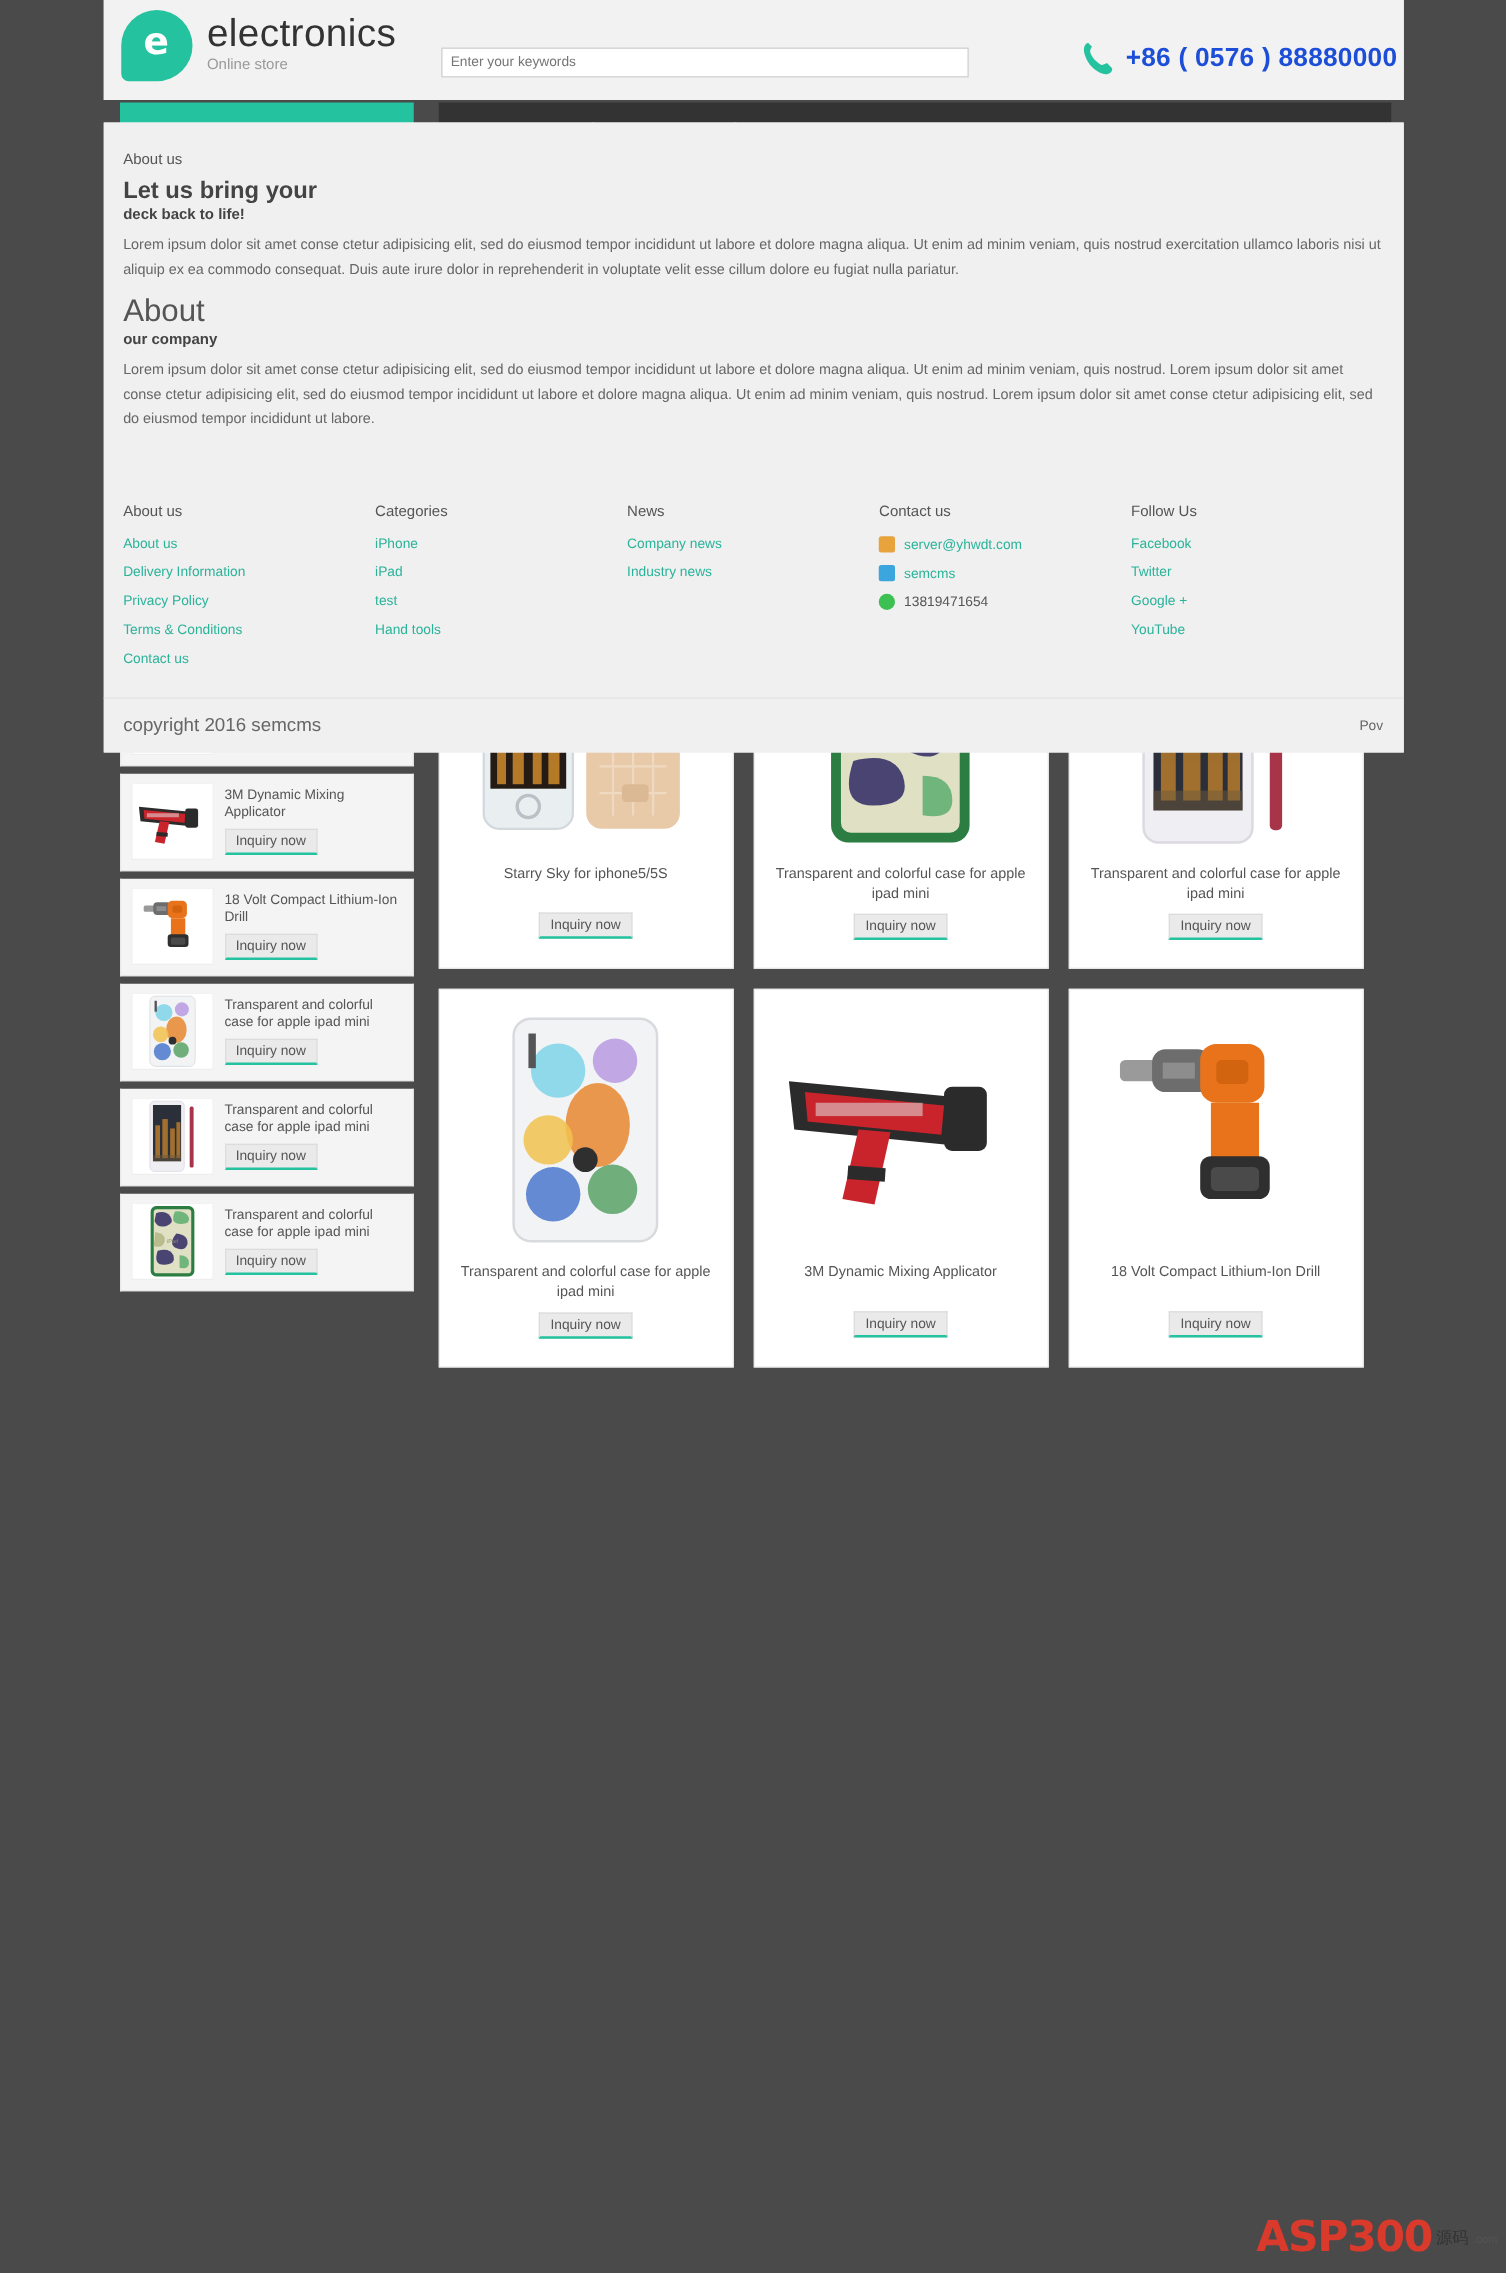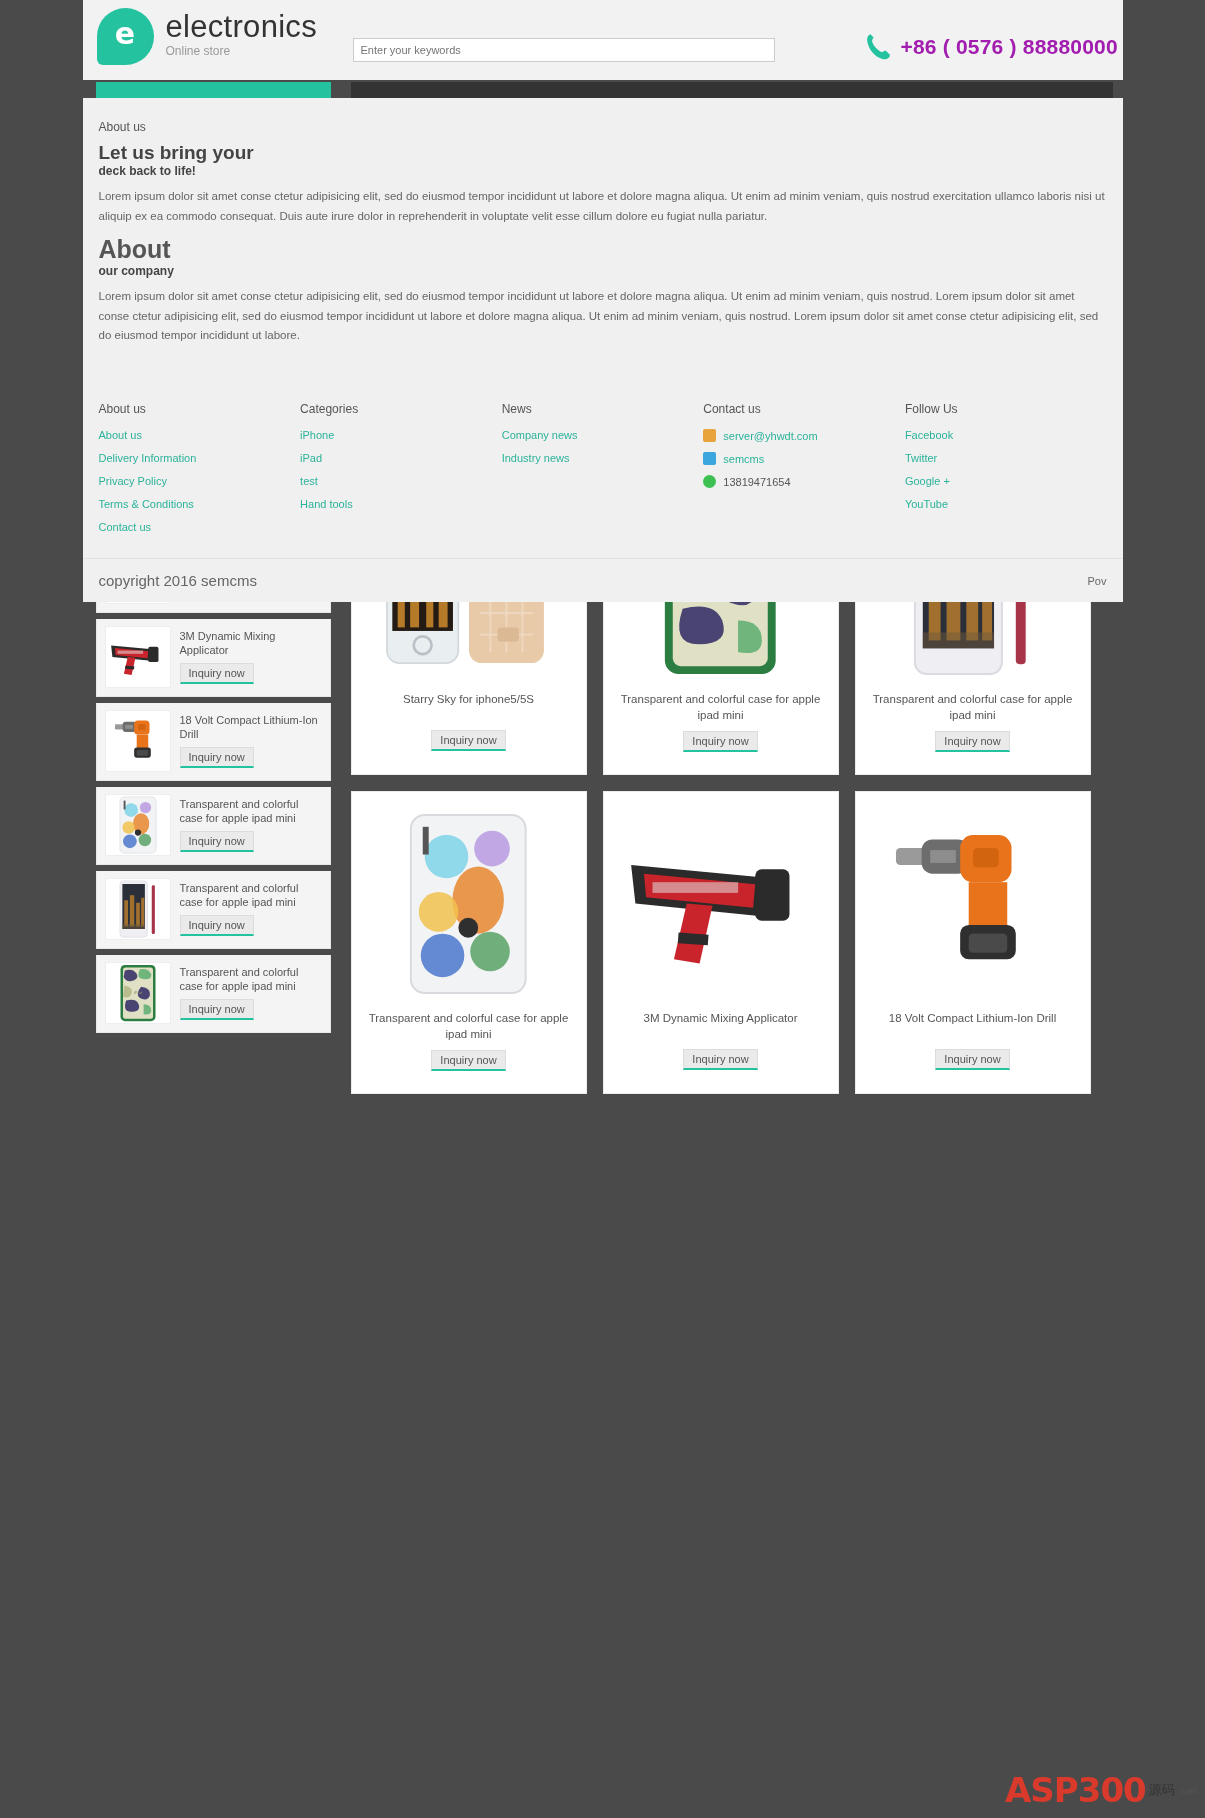--- a/index.html
+++ b/index.html
@@ -35,21 +35,21 @@
     width: 422px; height: 24px; border: 1px solid #ccc; background: #fff;
     font-size: 11px; color: #555; padding: 0 7px;
     font-family: "Liberation Sans", sans-serif;
   }
   .search-btn {
     width: 50px; height: 24px; background: #25c2a0; border: none; color: #fff;
     font-size: 11px; cursor: pointer; font-family: "Liberation Sans", sans-serif; margin-top: 48px;
   }
   .phone-area { position: absolute; left: 782px; top: 32px; display: flex; align-items: center; }
   .phone-icon { width: 26px; height: 30px; margin-right: 10px; }
-  .phone-num { font-size: 21px; font-weight: bold; color: #a21caf; letter-spacing: .2px; }
+  .phone-num { font-size: 21px; font-weight: bold; color: #1d4ed8; letter-spacing: .2px; }
 
   
   .nav {
     position: absolute; left: 268px; top: 82px; width: 762px; height: 44px;
     background: #333333; display: flex; align-items: center; padding-left: 18px;
   }
   .nav a {
     color: #fff; font-size: 13.5px; font-weight: bold; text-decoration: none;
     padding: 0 19px; line-height: 44px;
   }
@@ -122,21 +122,21 @@
   .card-img svg { max-height: 190px; }
   .card-title { font-size: 11.5px; color: #555; line-height: 1.35; margin-top: 10px; min-height: 30px; padding: 0 6px; }
   .card-btn { margin-top: 8px; }
 
   
   .about { background: #f0f0f0; padding: 22px 16px 26px; margin-top: 18px; }
   .about-label { font-size: 12px; color: #555; margin-bottom: 8px; }
   .about-h1 { font-size: 19px; font-weight: bold; color: #444; line-height: 1.15; }
   .about-h2 { font-size: 12px; font-weight: bold; color: #444; margin-bottom: 9px; }
   .about-p { font-size: 11.5px; color: #666; line-height: 1.72; margin-bottom: 4px; }
-  .about-big { font-size: 25px; font-weight: bold; color: #555; line-height: 1.1; margin-top: 10px; }
+  .about-big { font-size: 25px; font-weight: normal; color: #555; line-height: 1.1; margin-top: 10px; }
 
   
   .footer { background: #f0f0f0; padding: 26px 16px 14px; display: flex; }
   .fcol { flex: 1; }
   .fcol h4 { font-size: 12px; font-weight: normal; color: #555; margin-bottom: 13px; }
   .fcol a { display: block; font-size: 11px; color: #2bb39a; text-decoration: none; margin-bottom: 11px; }
   .fcol .frow { display: flex; align-items: flex-end; margin-bottom: 10px; }
   .fico { width: 13px; height: 13px; border-radius: 2px; margin-right: 7px; flex: 0 0 13px; }
   .fico.mail { background: #e8a33d; }
   .fico.msg { background: #3aa6dd; }

